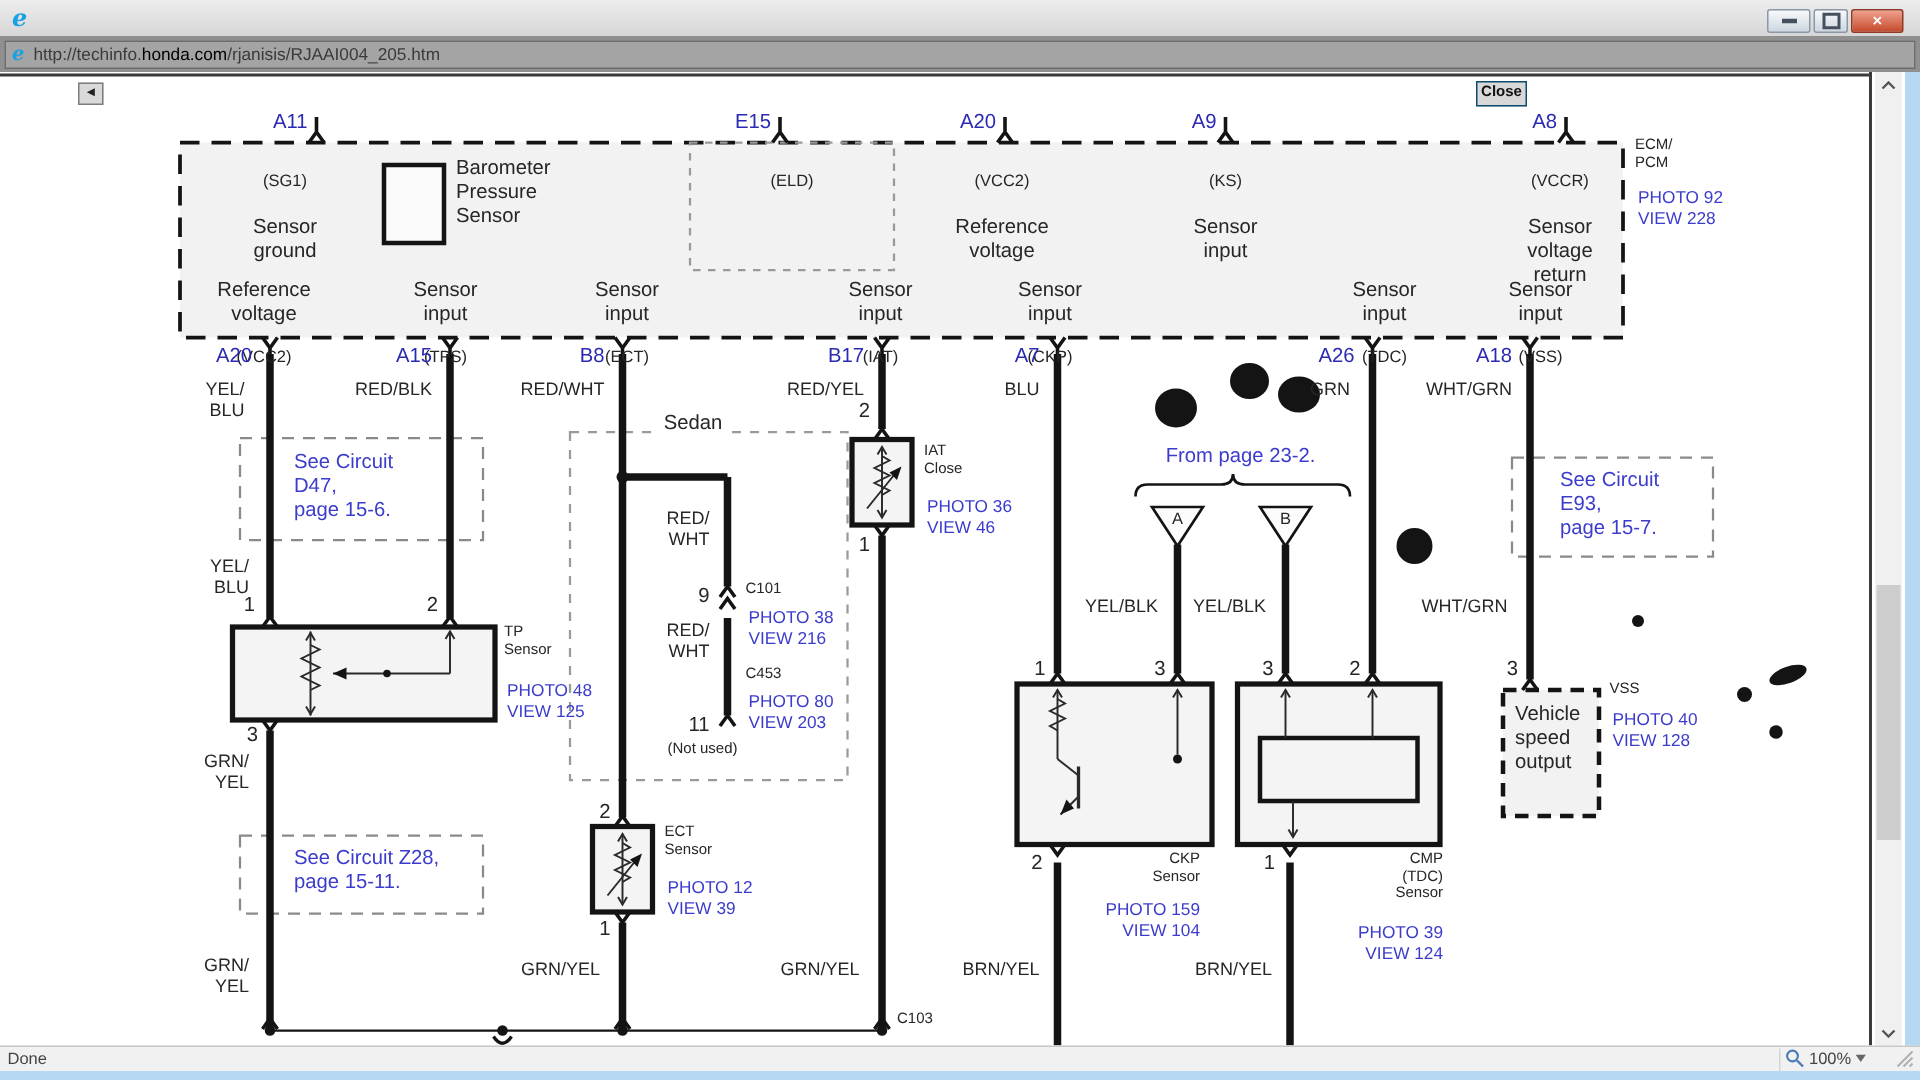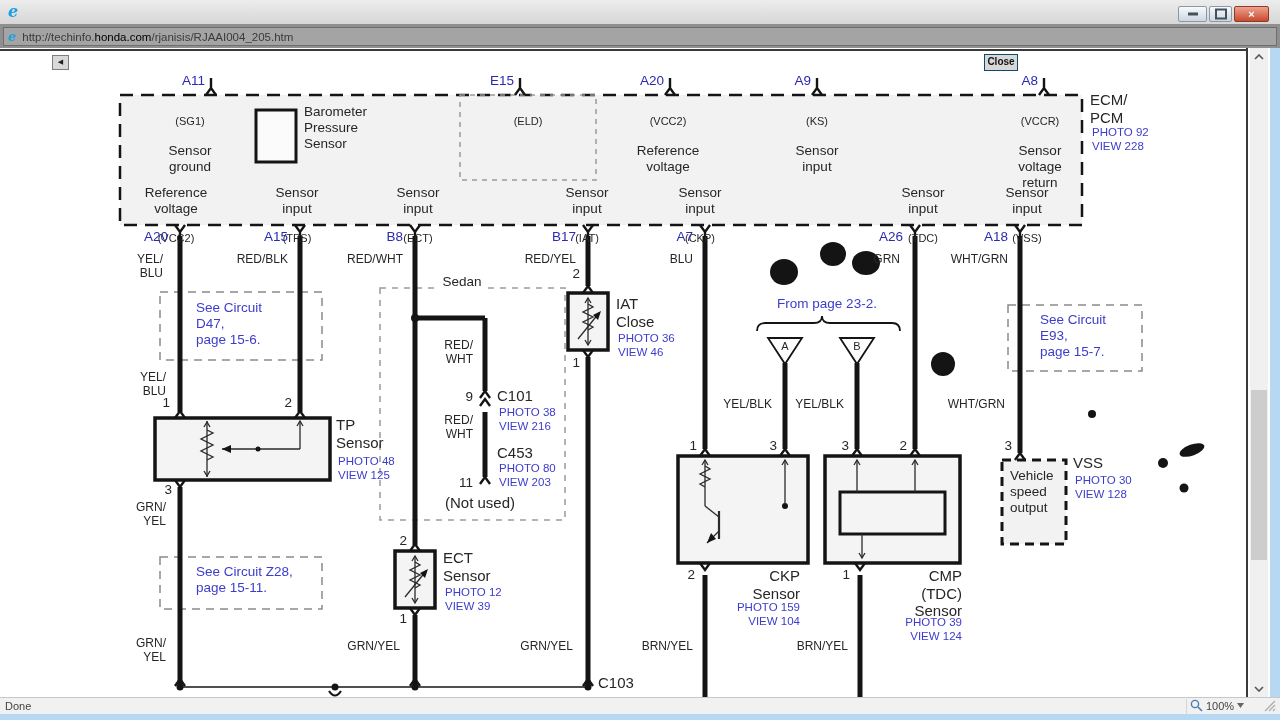--- a/index.html
+++ b/index.html
@@ -36,21 +36,21 @@
 .grip{position:absolute;left:1264px;top:2px}
 
 .stage{position:absolute;left:0;top:0;width:1280px;height:720px;z-index:5}
 svg.wiring{position:absolute;left:0;top:0;z-index:4}
 .lb{position:absolute;font-size:13px;line-height:1.17;color:#262626;white-space:pre-line;z-index:6}
 .ra{transform:translateX(-100%);text-align:right}
 .ctr{transform:translateX(-50%);text-align:center}
 .pin{font-size:13.5px;color:var(--pin_blue)}
 .link{color:var(--link_blue)}
 .md{font-size:13.5px}
-.big{font-size:15px}
+.big{font-size:10px}
 .sm{font-size:11.5px}
 .wl{font-size:12px}
 .tiny{font-size:11px}
 .code{font-size:11px;display:block}
 .blk{display:block}
 .mask{background:#fff;padding:0 4px}
 </style>
 </head>
 <body>
 
@@ -358,21 +358,21 @@
 (TDC)
 Sensor</div>
   <div class="lb ra sm link" style="left:962px;top:616px">PHOTO 39</div>
   <div class="lb ra sm link" style="left:962px;top:630px">VIEW 124</div>
 
   <div class="lb ra md" style="left:1012px;top:438px">3</div>
   <div class="lb md" style="left:1010px;top:468px">Vehicle
 speed
 output</div>
   <div class="lb big" style="left:1073px;top:454px">VSS</div>
-  <div class="lb sm link" style="left:1075px;top:474px">PHOTO 30</div>
+  <div class="lb sm link" style="left:1075px;top:474px">PHOTO 40</div>
   <div class="lb sm link" style="left:1075px;top:488px">VIEW 128</div>
 
   <div class="lb ctr md mask" style="left:462px;top:274px">Sedan</div>
   <div class="lb ra md" style="left:473px;top:389px">9</div>
   <div class="lb big" style="left:497px;top:387px">C101</div>
   <div class="lb sm link" style="left:499px;top:406px">PHOTO 38</div>
   <div class="lb sm link" style="left:499px;top:420px">VIEW 216</div>
   <div class="lb big" style="left:497px;top:444px">C453</div>
   <div class="lb sm link" style="left:499px;top:462px">PHOTO 80</div>
   <div class="lb sm link" style="left:499px;top:476px">VIEW 203</div>

